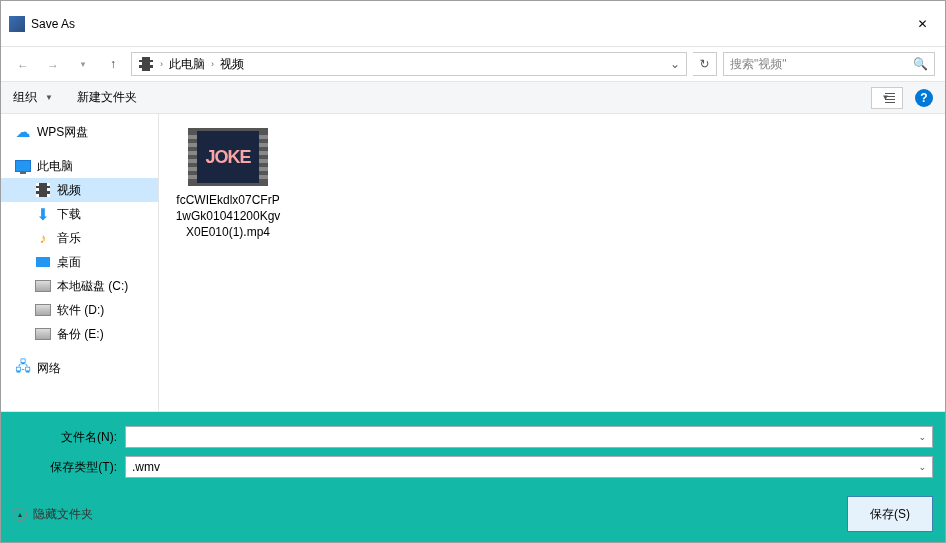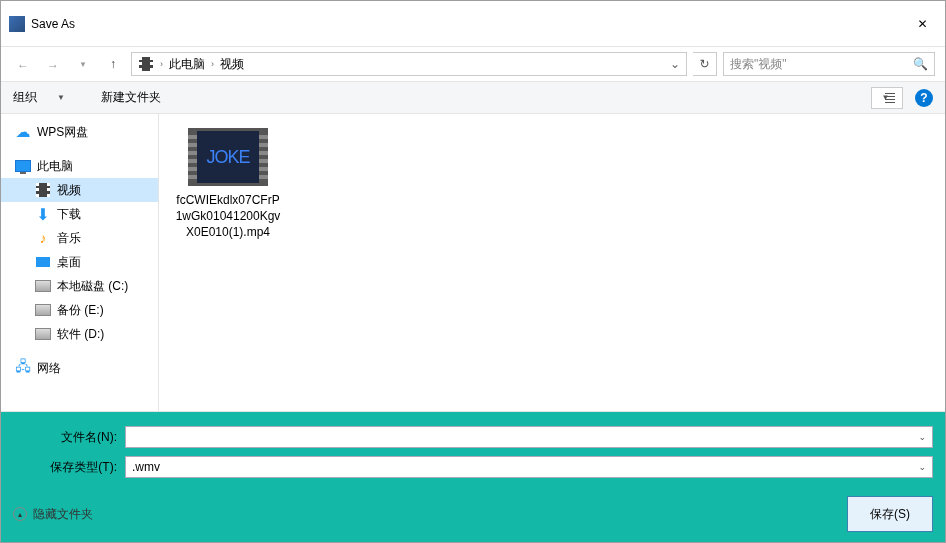--- a/index.html
+++ b/index.html
@@ -13,21 +13,21 @@
 .navrow { height: 34px; display: flex; align-items: center; padding: 0 10px; gap: 6px; }
 .nav-arrow { width: 24px; height: 24px; display: flex; align-items: center; justify-content: center; color: #999; }
 .nav-arrow.up { color: #333; }
 .addr { flex: 1; height: 24px; border: 1px solid #ccc; display: flex; align-items: center; padding: 0 6px; gap: 6px; }
 .addr .chev { color: #666; font-size: 9px; }
 .addr-drop { margin-left: auto; color: #666; }
 .refresh { width: 24px; height: 24px; border: 1px solid #ccc; border-left: none; display: flex; align-items: center; justify-content: center; color: #555; }
 .search { width: 212px; height: 24px; border: 1px solid #ccc; display: flex; align-items: center; padding: 0 6px; color: #888; }
 .search span:first-child { flex: 1; }
 
-.toolbar { height: 33px; background: #f5f6f7; border-top: 1px solid #e5e5e5; border-bottom: 1px solid #e5e5e5; display: flex; align-items: center; padding: 0 12px; gap: 36px; }
+.toolbar { height: 33px; background: #f5f6f7; border-top: 1px solid #e5e5e5; border-bottom: 1px solid #e5e5e5; display: flex; align-items: center; padding: 0 12px; gap: 24px; }
 .toolbar .drop { font-size: 8px; color: #555; margin-left: -16px; }
 .toolbar .right { margin-left: auto; display: flex; align-items: center; gap: 12px; }
 .view-btn { width: 32px; height: 22px; border: 1px solid #ccc; background: #fff; display: flex; align-items: center; justify-content: center; gap: 3px; }
 .help { width: 18px; height: 18px; border-radius: 50%; background: #0078d7; color: #fff; display: flex; align-items: center; justify-content: center; font-weight: bold; }
 
 .main { flex: 1; display: flex; overflow: hidden; }
 .sidebar { width: 158px; border-right: 1px solid #e5e5e5; padding: 6px 0; overflow: auto; }
 .tree-item { height: 24px; display: flex; align-items: center; padding-left: 14px; gap: 6px; cursor: default; }
 .tree-item.child { padding-left: 34px; }
 .tree-item.selected { background: #cce8ff; }
@@ -43,21 +43,21 @@
 .ic-desk { width: 14px; height: 10px; background: #2196f3; }
 .ic-disk { width: 16px; height: 12px; background: linear-gradient(#ddd,#aaa); border: 1px solid #888; }
 .ic-net { color: #2196f3; font-size: 14px; }
 .sep { height: 10px; }
 
 .content { flex: 1; padding: 14px; display: flex; align-items: flex-start; }
 .file { width: 110px; text-align: center; }
 .thumb { width: 80px; height: 58px; margin: 0 auto 6px; background: #1a2540; border: 3px solid #555; border-left: 9px solid #555; border-right: 9px solid #555; position: relative; display: flex; align-items: center; justify-content: center; }
 .thumb::before, .thumb::after { content: ""; position: absolute; top: 0; bottom: 0; width: 9px; background: repeating-linear-gradient(#555 0 4px,#888 4px 8px); }
 .thumb::before { left: -9px; } .thumb::after { right: -9px; }
-.thumb-text { color: #3b82f6; font-weight: normal; font-size: 18px; letter-spacing: -1px; }
+.thumb-text { color: #fca5a5; font-weight: bold; font-size: 18px; letter-spacing: -1px; }
 .filename { line-height: 1.35; word-break: break-all; }
 
 .bottom { border-top: 1px solid #e5e5e5; padding: 14px 12px 10px; background: #14b8a6; }
 .row { display: flex; align-items: center; margin-bottom: 8px; }
 .row label { width: 112px; text-align: right; padding-right: 8px; }
 .row .field { flex: 1; height: 22px; border: 1px solid #aab; background: #fff; display: flex; align-items: center; padding: 0 6px; }
 .row .field .dd { margin-left: auto; color: #555; font-size: 9px; }
 .footer { display: flex; align-items: center; margin-top: 18px; }
 .hide-folders { display: flex; align-items: center; gap: 6px; color: #333; }
 .hide-folders .circ { width: 14px; height: 14px; border: 1px solid #888; border-radius: 50%; display: flex; align-items: center; justify-content: center; font-size: 8px; }
@@ -145,27 +145,27 @@
     <div class="tree-item child">
         <span class="ic">
           <span class="ic-disk"></span>
         </span>
         <span>本地磁盘 (C:)</span>
       </div>
     <div class="tree-item child">
         <span class="ic">
           <span class="ic-disk"></span>
         </span>
+        <span>软件 (D:)</span>
+      </div>
+    <div class="tree-item child">
+        <span class="ic">
+          <span class="ic-disk"></span>
+        </span>
         <span>备份 (E:)</span>
-      </div>
-    <div class="tree-item child">
-        <span class="ic">
-          <span class="ic-disk"></span>
-        </span>
-        <span>软件 (D:)</span>
       </div>
     <div class="sep"></div>
     <div class="tree-item">
         <span class="ic ic-net">🖧</span>
         <span>网络</span>
       </div>
   </div>
   <div class="content">
     <div class="file">
       <div class="thumb">

